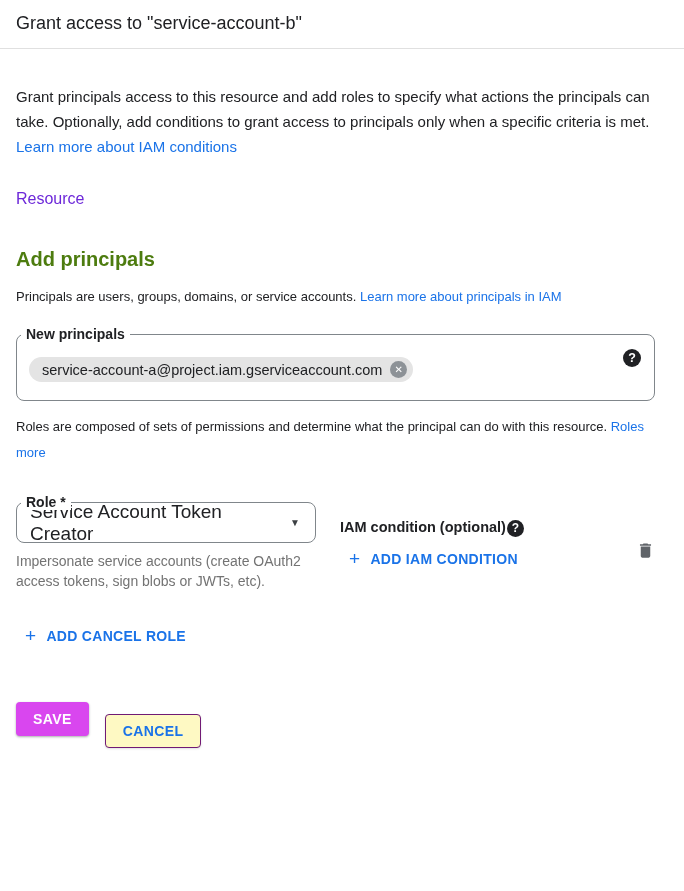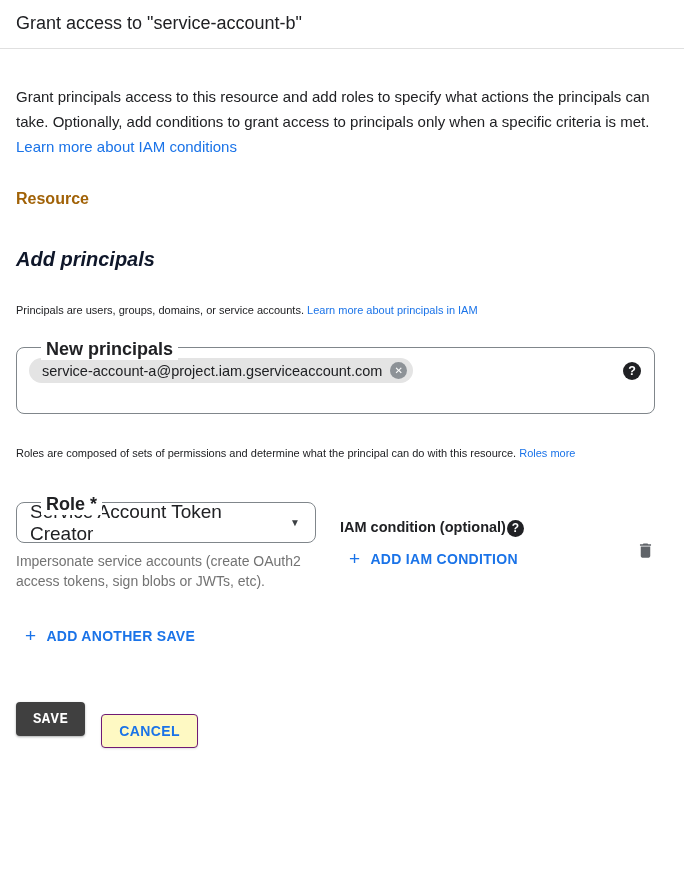--- a/index.html
+++ b/index.html
@@ -12,56 +12,56 @@
     color: #202124;
     border-bottom: 1px solid #e0e0e0;
   }
 
   .content { padding: 0 29px 0 16px; }
 
   .intro { margin-top: 35px; font-size: 15px; line-height: 25px; color: #202124; }
 
   a.link { color: #1a73e8; cursor: pointer; }
 
-  .section-heading-sm { margin-top: 31px; font-size: 16px; font-weight: 700; color: #a16207; }
+  .section-heading-sm { margin-top: 31px; font-size: 16px; font-weight: 400; color: #6d28d9; }
 
   .resource-row { margin-top: 15px; display: flex; align-items: center; gap: 9px; }
   .resource-row .res-icon { width: 20px; height: 20px; display: inline-block; }
   .resource-name { font-size: 15px; color: #202124; }
 
-  .section-heading-lg { font-size: 20px; font-weight: 700; color: #0f172a; font-style: italic; }
+  .section-heading-lg { font-size: 20px; font-weight: 700; color: #4d7c0f; }
   .add-principals-heading { margin-top: 40px; }
   .assign-roles-heading { margin-top: 43px; }
 
-  .section-desc { margin-top: 26px; font-size: 11px; line-height: 26px; color: #202124; }
+  .section-desc { margin-top: 13px; font-size: 13px; line-height: 26px; color: #202124; }
 
   .outlined-field {
     position: relative;
     border: 1px solid #80868b;
     border-radius: 8px;
     background: #fff;
   }
   .field-label {
     position: absolute;
     top: -9px;
-    left: 24px;
+    left: 4px;
     background: #fff;
     padding: 0 5px;
-    font-size: 18px;
+    font-size: 14px;
     font-weight: 700;
     color: #202124;
     white-space: nowrap;
   }
 
   .principals-field { margin-top: 24px; height: 67px; }
   .chip {
     display: inline-flex;
     align-items: center;
     gap: 8px;
-    margin: 10px 0 0 12px;
+    margin: 22px 0 0 12px;
     background: #e4e4e4;
     border-radius: 16px;
     padding: 4px 6px 4px 13px;
     font-size: 14.5px;
     color: #202124;
     max-width: 560px;
   }
   .chip-close {
     width: 17px; height: 17px;
     border-radius: 50%;
@@ -126,25 +126,24 @@
     border-radius: 4px;
     font-size: 14px;
     font-weight: 700;
     letter-spacing: 0.4px;
     cursor: pointer;
     font-family: inherit;
     display: inline-flex;
     align-items: center;
   }
   .btn-primary {
-    background: #404040;
+    background: #d946ef;
     color: #fff;
     border: none;
     box-shadow: 0 1px 2px rgba(60,64,67,.3), 0 1px 3px rgba(60,64,67,.15);
-    font-family: Liberation Mono, monospace;
   }
   .btn-secondary {
     background: #fef9c3;
     color: #1a73e8;
     border: 1px solid #701a75;
     box-shadow: 0 1px 2px rgba(60,64,67,.15);
     margin-top: 12px;
   }
 </style>
 </head>
@@ -210,21 +209,21 @@
       <span>
         <svg viewBox="0 0 24 24" width="19" height="19" fill="#5f6368">
           <path d="M6 19c0 1.1.9 2 2 2h8c1.1 0 2-.9 2-2V7H6v12zM19 4h-3.5l-1-1h-5l-1 1H5v2h14V4z"></path>
         </svg>
       </span>
     </button>
   </div>
 
   <button class="text-button add-role-btn">
     <span class="plus-glyph">+</span>
-    <span>ADD ANOTHER SAVE</span>
+    <span>ADD CANCEL ROLE</span>
   </button>
 
   <div class="actions">
     <button class="btn btn-primary">SAVE</button>
     <button class="btn btn-secondary">CANCEL</button>
   </div>
 
 </div>
 
 </body></html>

